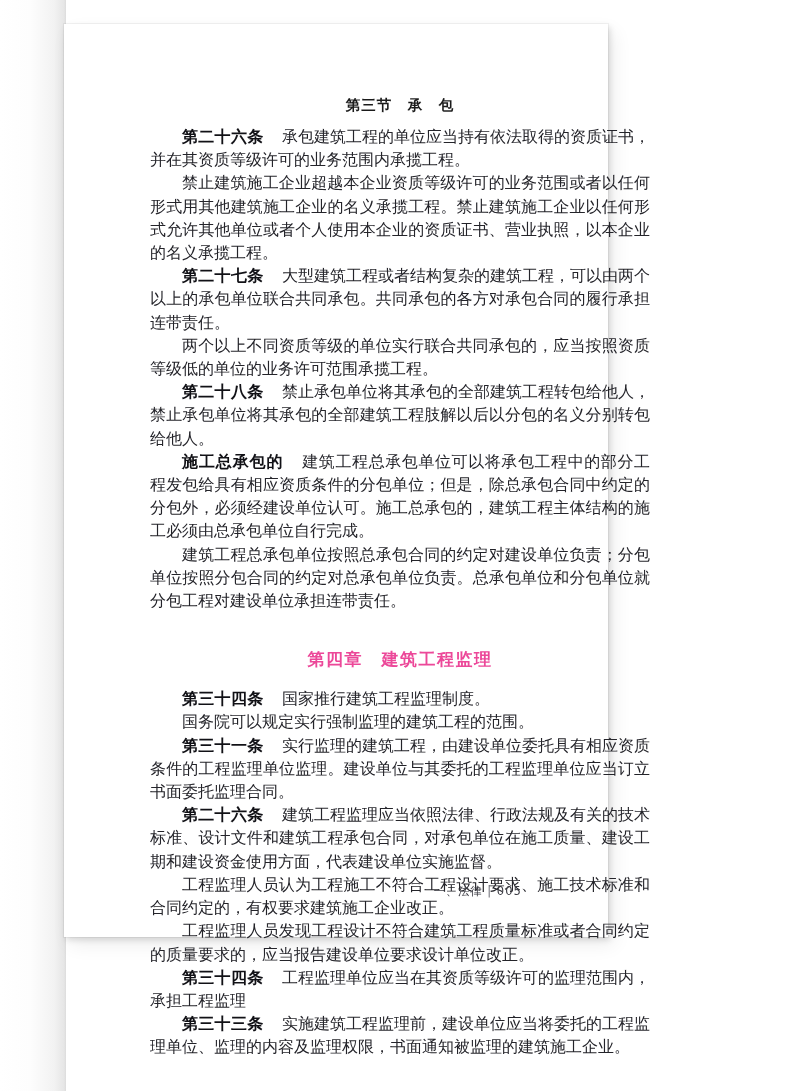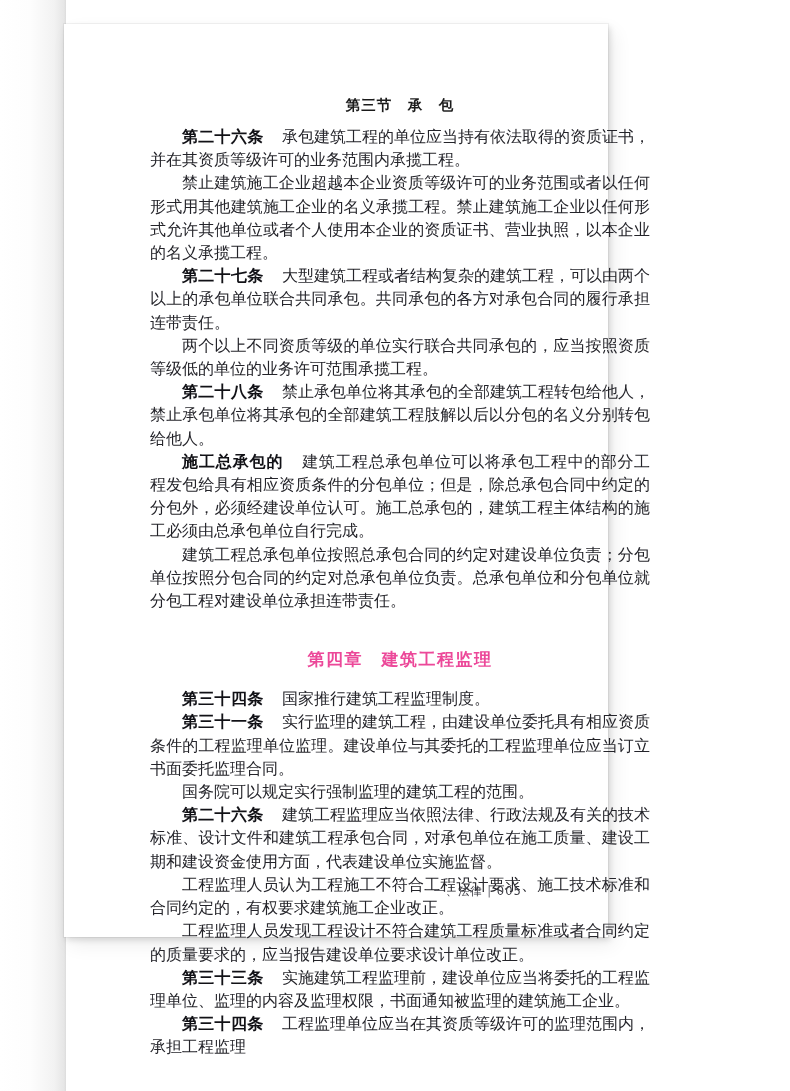--- a/index.html
+++ b/index.html
@@ -152,32 +152,32 @@
 
     </div>
 
     <div class="chapter-block">
       <h1 class="chapter-heading">第四章　建筑工程监理</h1>
     </div>
 
     <div>
       <p class="para"><span class="art-no">第三十四条</span><span class="art-gap"></span><span>国家推行建筑工程监理制度。</span></p>
 
+      <p class="para"><span>国务院可以规定实行强制监理的建筑工程的范围。</span></p>
+
       <p class="para"><span class="art-no">第三十一条</span><span class="art-gap"></span><span>实行监理的建筑工程，由建设单位委托具有相应资质条件的工程监理单位监理。建设单位与其委托的工程监理单位应当订立书面委托监理合同。</span></p>
-
-      <p class="para"><span>国务院可以规定实行强制监理的建筑工程的范围。</span></p>
 
       <p class="para"><span class="art-no">第二十六条</span><span class="art-gap"></span><span>建筑工程监理应当依照法律、行政法规及有关的技术标准、设计文件和建筑工程承包合同，对承包单位在施工质量、建设工期和建设资金使用方面，代表建设单位实施监督。</span></p>
 
       <p class="para"><span>工程监理人员认为工程施工不符合工程设计要求、施工技术标准和合同约定的，有权要求建筑施工企业改正。</span></p>
 
       <p class="para"><span>工程监理人员发现工程设计不符合建筑工程质量标准或者合同约定的质量要求的，应当报告建设单位要求设计单位改正。</span></p>
 
+      <p class="para"><span class="art-no">第三十四条</span><span class="art-gap"></span><span>工程监理单位应当在其资质等级许可的监理范围内，承担工程监理</span></p>
+
       <p class="para"><span class="art-no">第三十三条</span><span class="art-gap"></span><span>实施建筑工程监理前，建设单位应当将委托的工程监理单位、监理的内容及监理权限，书面通知被监理的建筑施工企业。</span></p>
-
-      <p class="para"><span class="art-no">第三十四条</span><span class="art-gap"></span><span>工程监理单位应当在其资质等级许可的监理范围内，承担工程监理</span></p>
     </div>
 
   </div>
 
   <div class="page-footer"><span>一、法律</span><span class="foot-sep">|</span><span class="foot-num">005</span></div>
 
 </div>
 
 </body></html>

